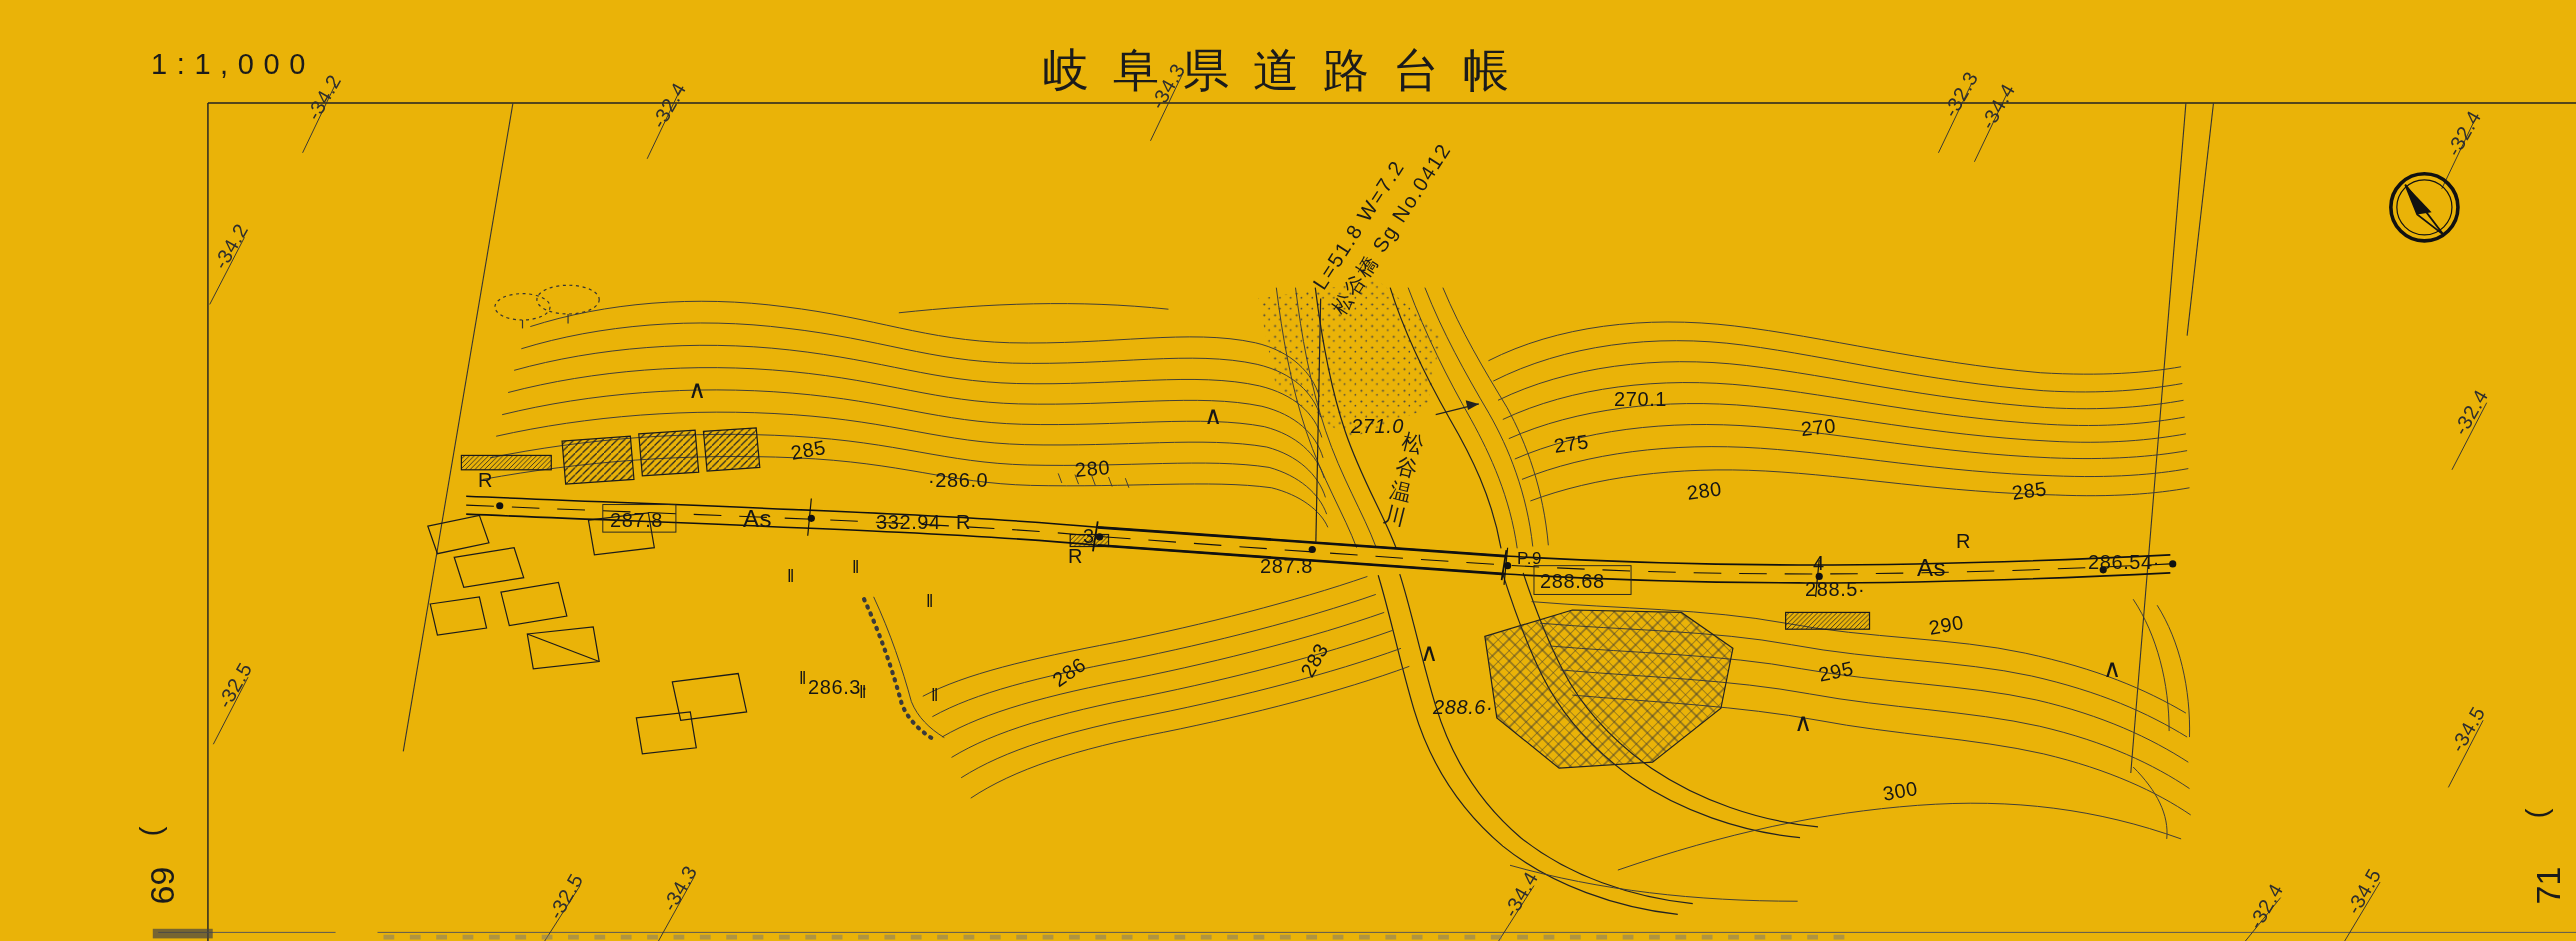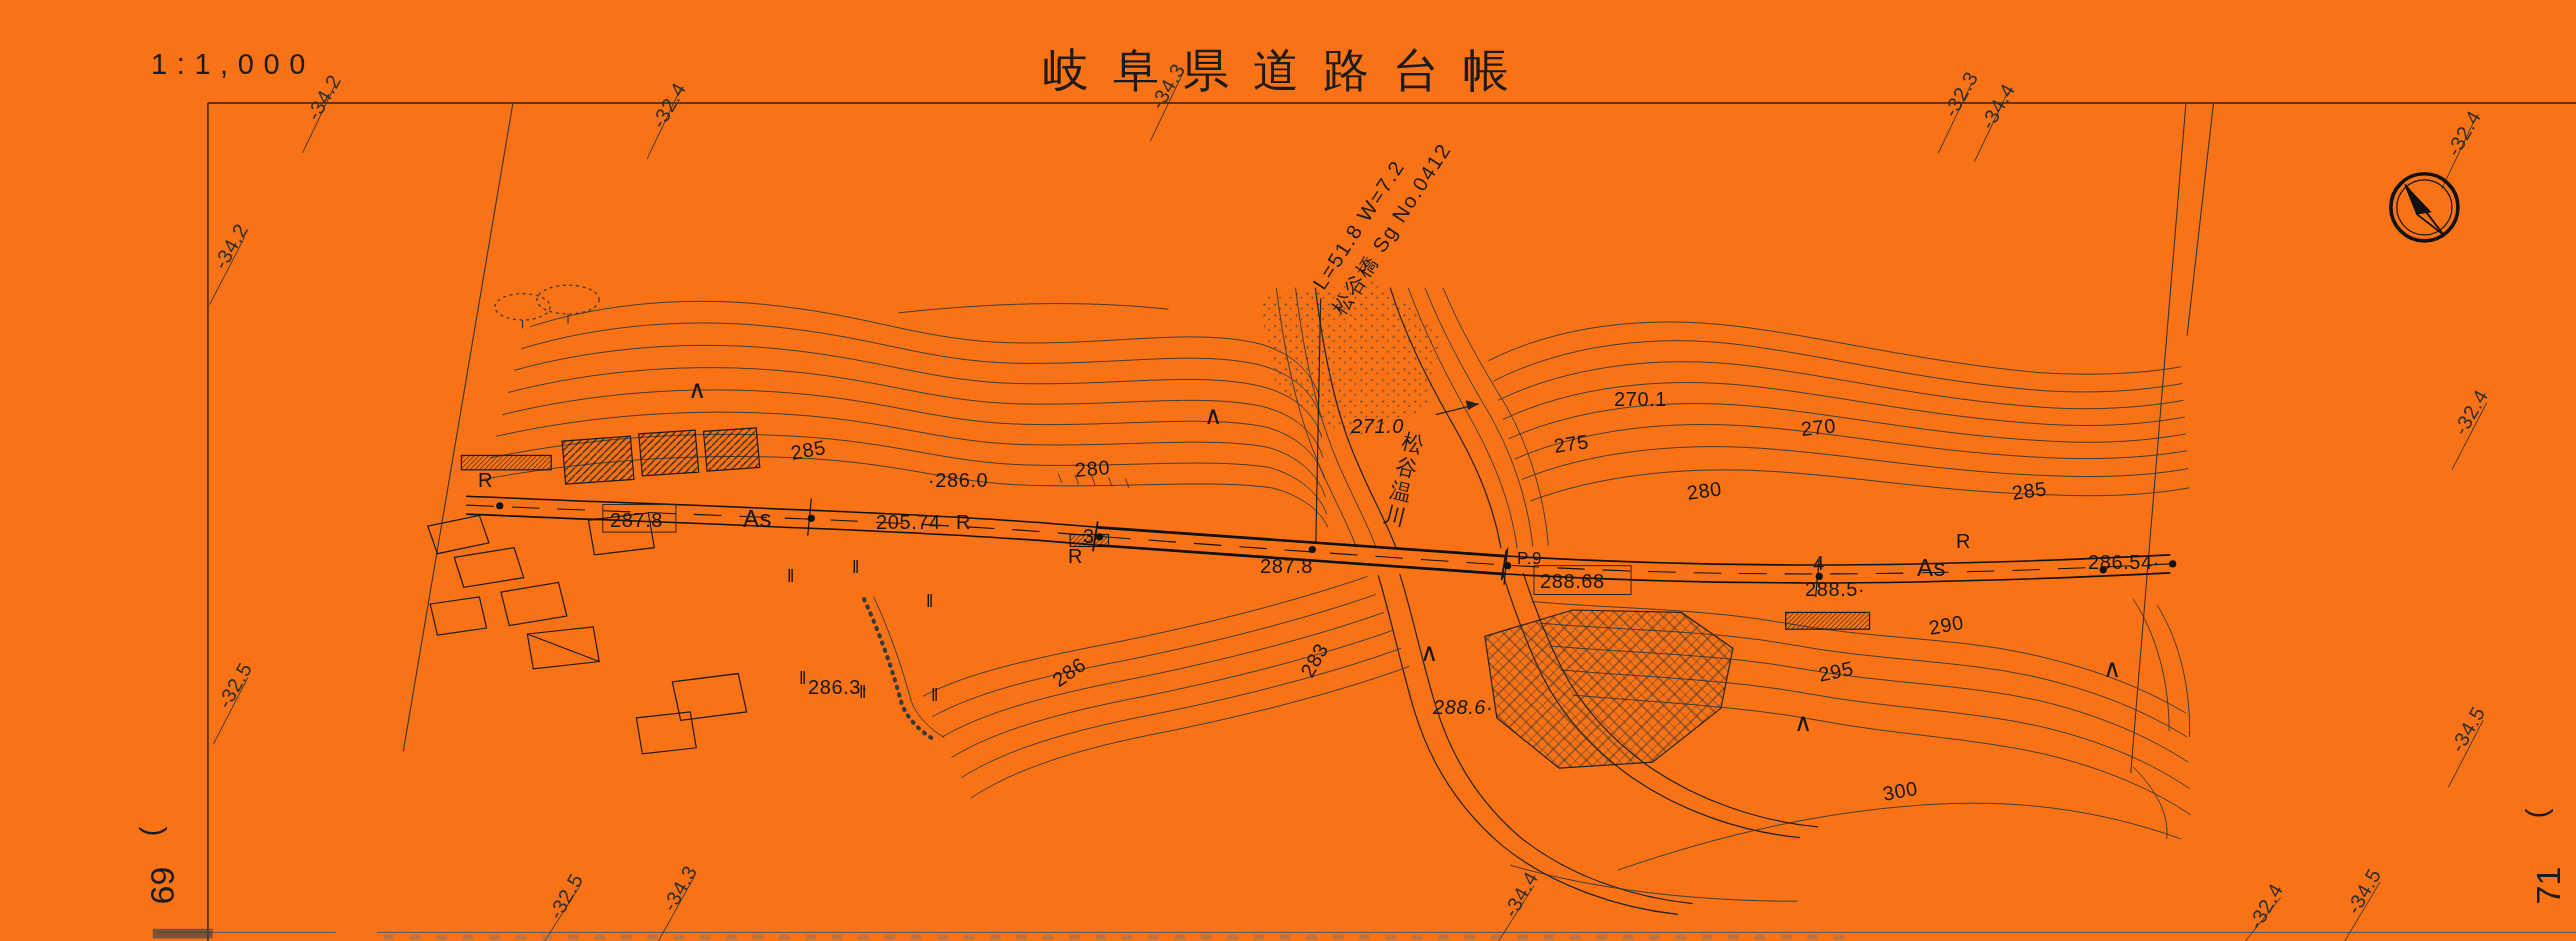--- a/index.html
+++ b/index.html
@@ -1,16 +1,16 @@
 <!DOCTYPE html>
 <html style="font-size:9.6px"><head>
 <meta charset="utf-8">
 <style>
   html,body{margin:0;padding:0;background:#e9e9e7;}
-  #sheet{position:relative;width:2576px;height:942px;background:#f97316;
+  #sheet{position:relative;width:2576px;height:942px;background:#eab308;
          font-family:"Liberation Sans",sans-serif;color:#1b1b1b;overflow:hidden;}
   #drawing{position:absolute;left:0;top:0;}
   .map-label{position:absolute;font-size:20px;white-space:nowrap;color:#161616;
              transform-origin:left center;letter-spacing:0.6px;}
   .edge-label{position:absolute;font-size:20px;white-space:nowrap;color:#2e2e2e;
               transform-origin:left center;letter-spacing:0.6px;}
   .hdr-scale{position:absolute;left:151px;top:48px;font-size:29px;letter-spacing:9.6px;}
   .hdr-title{position:absolute;left:50%;top:40px;transform:translateX(-50%);
              font-size:46px;letter-spacing:24px;font-weight:500;white-space:nowrap;}
   .hdr-route{position:absolute;left:2054px;top:59px;font-size:27.6px;display:flex;
@@ -237,21 +237,21 @@
 
   <div class="callout" style="left:1328px;top:271px;">L=51.8  W=7.2</div>
   <div class="callout" style="left:1349px;top:292px;">松谷橋  Sg  No.0412</div>
 
   <div class="river-name">松谷温川</div>
 
   <div id="label-layer">
       <span class="map-label" style="left: 928px; top: 469px;">·286.0</span>
       <span class="map-label" style="left: 610px; top: 509px;">287.8</span>
       <span class="map-label" style="left: 743px; top: 505px; font-size: 24px;">As</span>
-      <span class="map-label" style="left: 876px; top: 511px;">205.74</span>
+      <span class="map-label" style="left: 876px; top: 511px;">332.94</span>
       <span class="map-label" style="left: 478px; top: 469px;">R</span>
       <span class="map-label" style="left: 956px; top: 511px;">R</span>
       <span class="map-label" style="left: 1083px; top: 525px;">3</span>
       <span class="map-label" style="left: 1068px; top: 545px;">R</span>
       <span class="map-label" style="left: 1260px; top: 555px;">287.8</span>
       <span class="map-label" style="left: 1517px; top: 549px; font-size: 17px;">P.9</span>
       <span class="map-label" style="left: 1540px; top: 570px;">288.68</span>
       <span class="map-label" style="left: 1813px; top: 552px;">4</span>
       <span class="map-label" style="left: 1805px; top: 578px;">288.5·</span>
       <span class="map-label" style="left: 1917px; top: 554px; font-size: 24px;">As</span>

